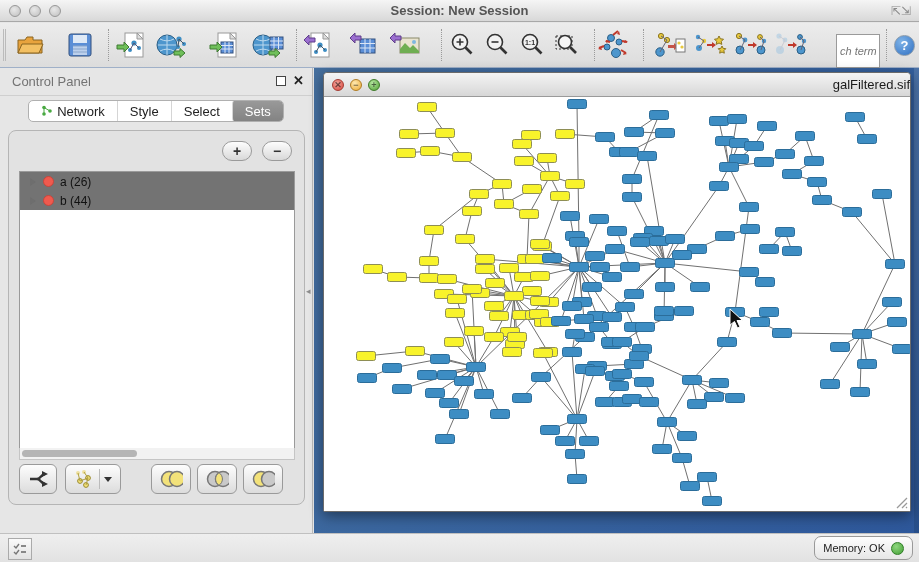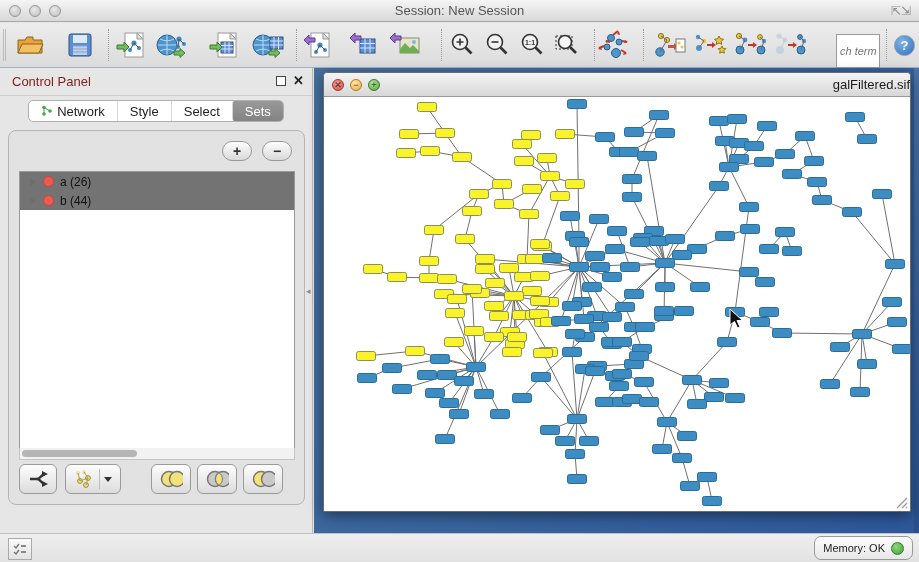--- a/index.html
+++ b/index.html
@@ -8,21 +8,21 @@
   .app { position:relative; width:919px; height:562px; background:#e6e6e6; }
 
   
   .titlebar { position:absolute; left:0; top:0; width:919px; height:22px;
     background:linear-gradient(#f5f5f5,#d8d8d8); border-bottom:1px solid #a8a8a8;
     display:flex; align-items:center; }
   .traffic { display:flex; gap:8px; margin-left:9px; }
   .tl { width:12px; height:12px; border-radius:50%;
     background:radial-gradient(circle at 40% 35%, #e8e8e8, #bfbfbf); border:1px solid #989898; }
   .win-title { position:absolute; left:0; right:0; text-align:center; font-size:13px;
-    color:#555; pointer-events:none; }
+    color:#555; pointer-events:none;font-weight:bold; }
   .fs-icon { position:absolute; right:8px; top:4px; color:#8a8a8a; font-size:12px; }
 
   
   .toolbar { position:absolute; left:0; top:23px; width:919px; height:45px;
     background:linear-gradient(#ececec,#dcdcdc); border-bottom:1px solid #9fb0c8; }
   .tbtn { position:absolute; top:5px; width:34px; height:34px; display:flex;
     align-items:center; justify-content:center; border-radius:4px; }
   .tsep { position:absolute; top:6px; width:0; height:32px; border-left:1px dotted #9a9a9a; }
   .grip { position:absolute; left:3px; top:6px; width:3px; height:32px;
     border-left:1px solid #bbb; border-right:1px solid #bbb; }
@@ -33,21 +33,21 @@
   .help-btn { position:absolute; left:894px; top:12px; width:21px; height:21px;
     border-radius:50%; background:radial-gradient(circle at 35% 30%, #7fb4e8, #2f6fc2);
     border:1px solid #8899aa; color:#fff; font-weight:bold; font-size:13px;
     display:flex; align-items:center; justify-content:center; }
 
   
   .control-panel { position:absolute; left:0; top:68px; width:313px; height:465px;
     background:#e6e6e6; border-right:1px solid #b8b8b8; }
   .cp-header { position:relative; height:28px; display:flex; align-items:center;
     border-bottom:1px solid #cfcfcf; }
-  .cp-title { margin-left:12px; font-size:13px; color:#7f1d1d; }
+  .cp-title { margin-left:12px; font-size:13px; color:#737373; }
   .cp-float { position:absolute; right:26px; top:8px; width:10px; height:10px;
     border:1.5px solid #444; background:#fff; }
   .cp-close { position:absolute; right:8px; top:5px; font-size:13px; font-weight:bold; color:#222; }
 
   .tabbar { position:relative; height:30px; display:flex; align-items:center; justify-content:center; }
   .tabs-pill { display:flex; align-items:center; background:#fff; border:1px solid #b0b0b0;
     border-radius:5px; height:22px; overflow:hidden; }
   .tab { display:flex; align-items:center; gap:4px; padding:0 12px; height:22px;
     font-size:13px; color:#222; border-left:1px solid #d5d5d5; }
   .tab:first-child { border-left:none; }

